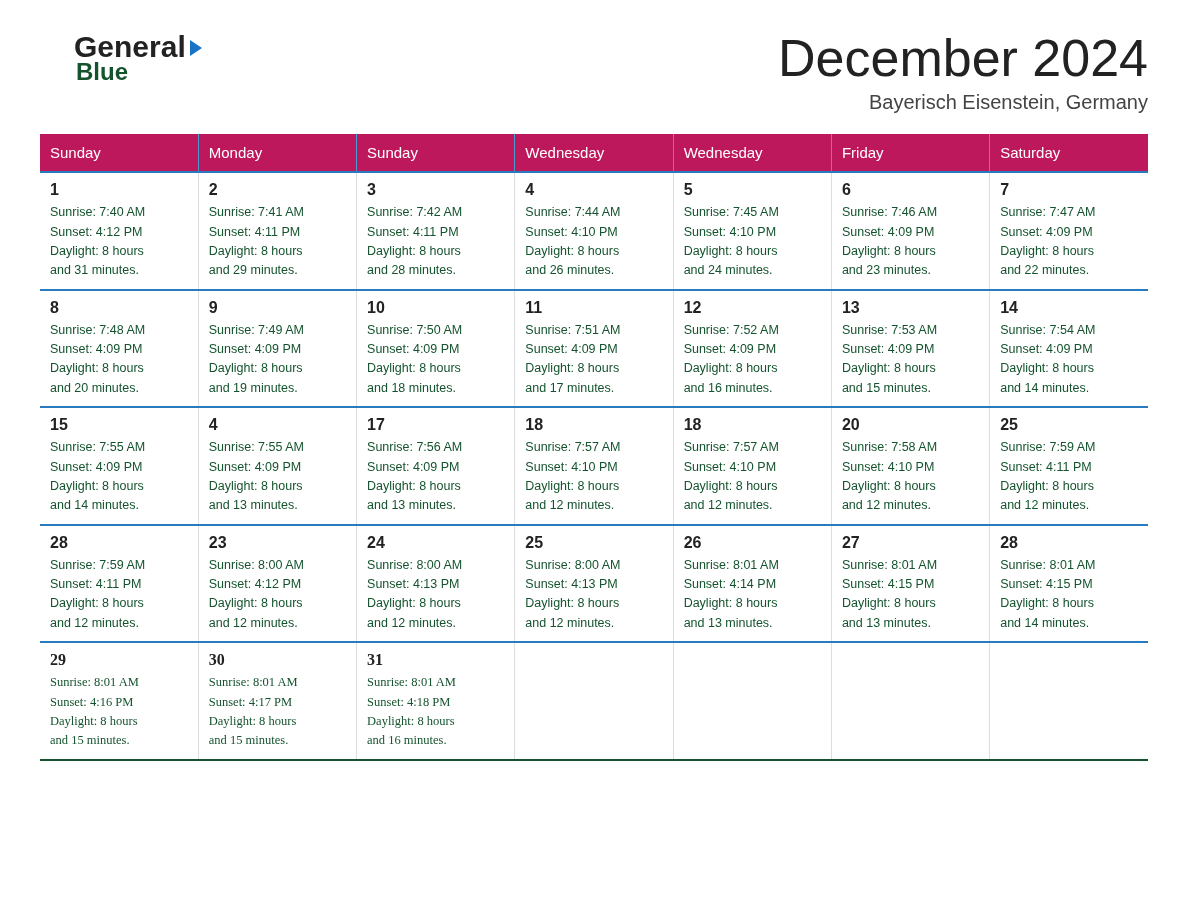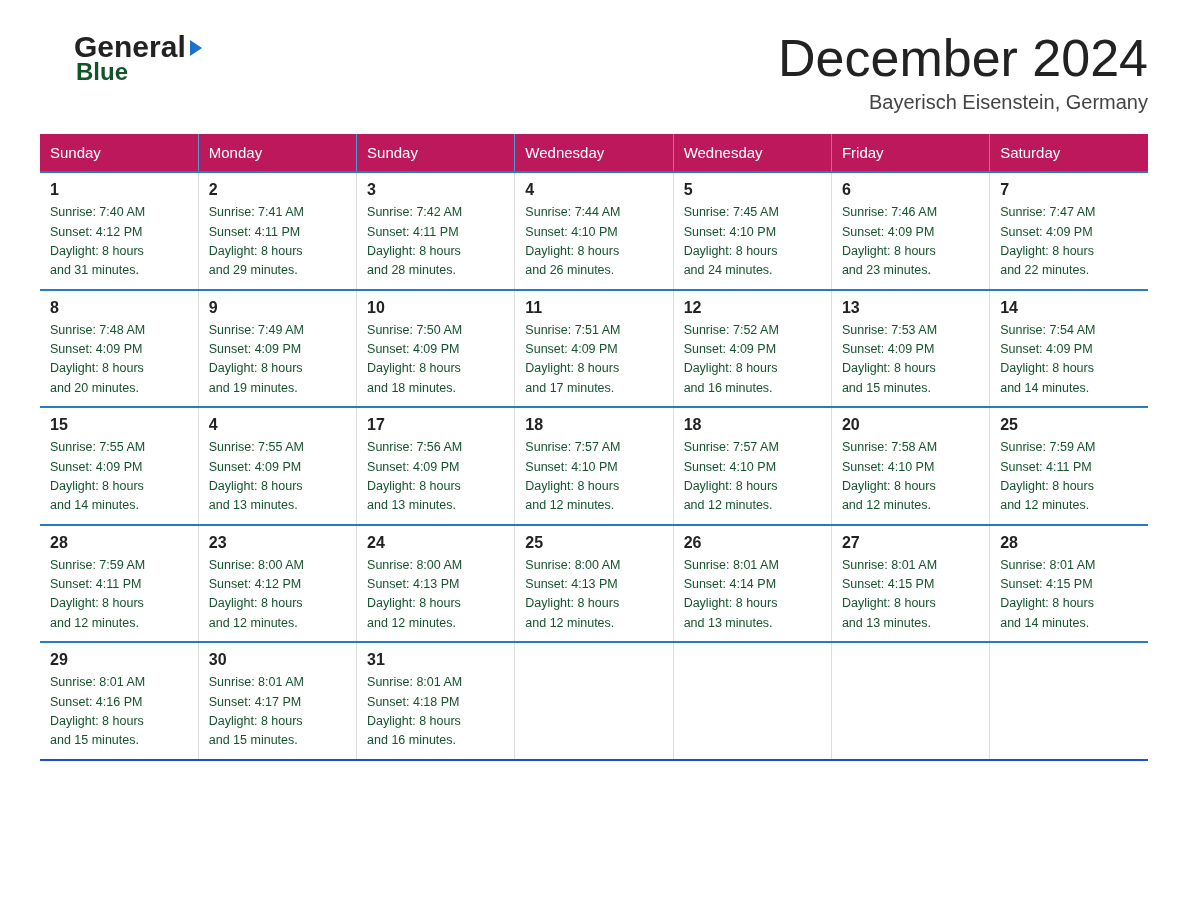--- a/index.html
+++ b/index.html
@@ -72,21 +72,22 @@
       color: #222;
       display: block;
       margin-bottom: 4px;
     }
     .day-info {
       font-size: 12.5px;
       color: #14532d;
       line-height: 1.55;
     }
     tbody tr:last-child td {
-      border-bottom: 2px solid #1d4ed8;
+      border-bottom: 2px solid #14532d;
+      font-family: Liberation Serif, serif;
     }
   </style>
 </head>
 <body>
 
 <div class="header-area">
   <div class="logo-area">
     <div style="display:flex;align-items:center;">
       <span style="font-size:30px;font-weight:bold;color:#222;">General</span>
       <span style="display:inline-block;width:0;height:0;border-left:12px solid #1a73c7;border-top:8px solid transparent;border-bottom:8px solid transparent;margin-left:4px;margin-top:2px;"></span>

